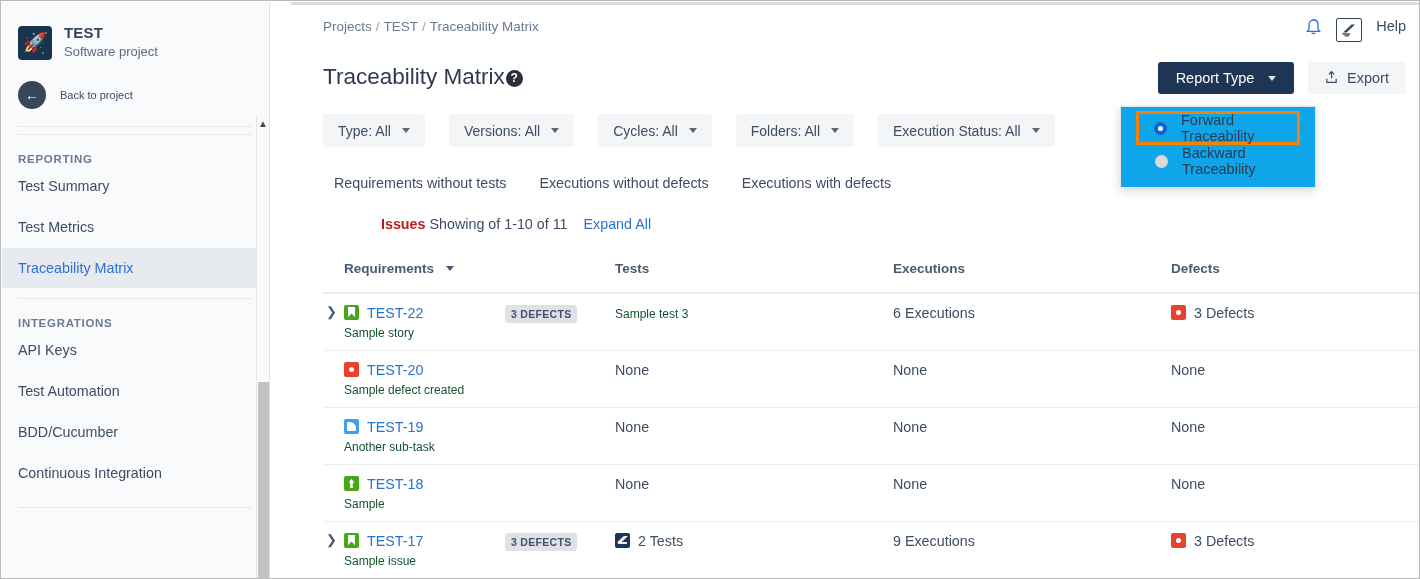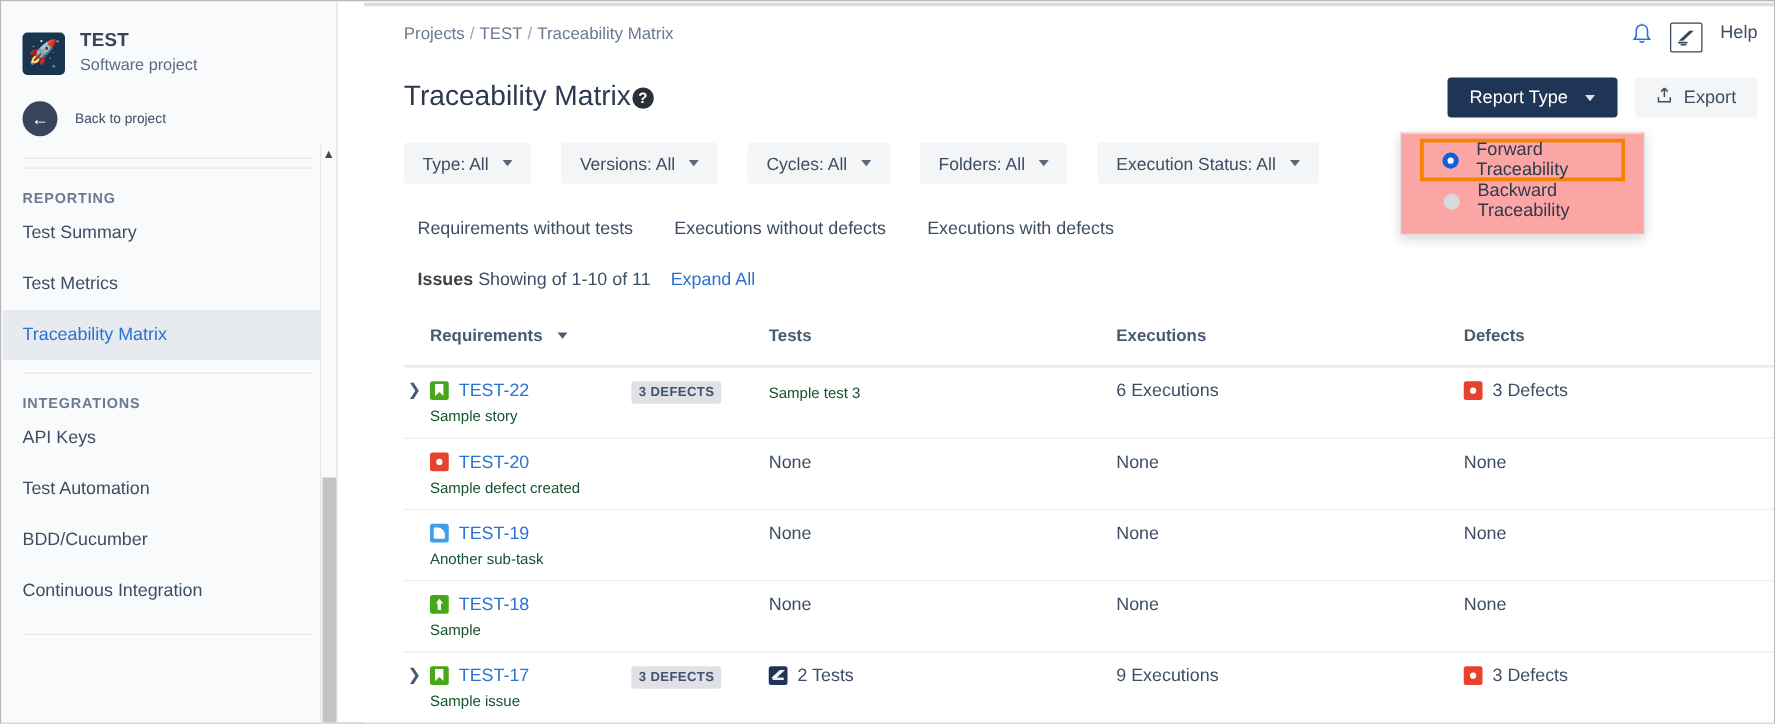--- a/index.html
+++ b/index.html
@@ -189,21 +189,21 @@
     background: #f4f5f7; color: #3d4d63;
     border: none; border-radius: 3px;
     font-size: 14.5px; font-family: inherit;
     display: flex; align-items: center; justify-content: center;
     gap: 9px; cursor: pointer; padding: 0;
   }
 
   .report-menu {
     position: absolute; right: 104px; top: 104px;
     width: 196px; height: 82px;
-    background: #fca5a5;
+    background: #0ea5e9;
     border: 1px solid #e2e2e2;
     box-shadow: 0 3px 9px rgba(0,0,0,.16);
     z-index: 30;
     padding: 4px 16px;
     box-sizing: border-box;
   }
   .menu-item {
     height: 32px; display: flex; align-items: center;
     padding-left: 18px; font-size: 14.5px; color: #2d3a4d;
     cursor: pointer; box-sizing: border-box;
@@ -251,21 +251,21 @@
   .quicklinks {
     position: absolute; left: 333px; top: 174px;
     display: flex; gap: 0; font-size: 14.3px; color: #3d4d63;
   }
   .quicklink { margin-right: 33px; cursor: pointer; white-space: nowrap; }
 
   .issues-bar {
     position: absolute; left: 333px; top: 215px;
     font-size: 14.3px; color: #3d4d63; white-space: nowrap;
   }
-  .issues-bar b { color: #404040; }
+  .issues-bar b { color: #b91c1c; margin-left: 47px; }
   .issues-bar .expand {
     color: #2a72d4; margin-left: 12px; cursor: pointer;
   }
 
   
   .tbl {
     position: absolute; left: 322px; top: 258px;
     width: 1098px;
   }
   .thead {

